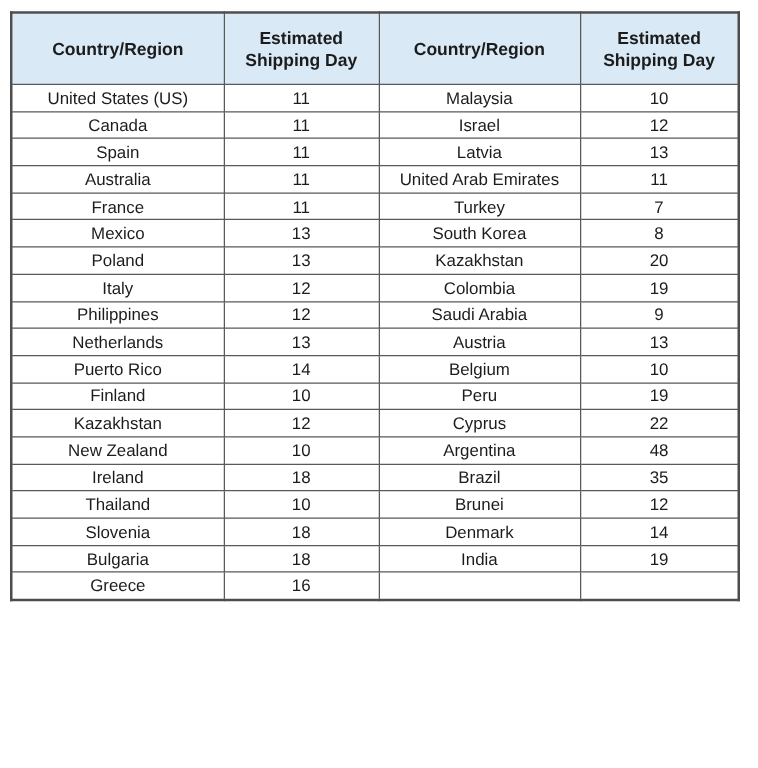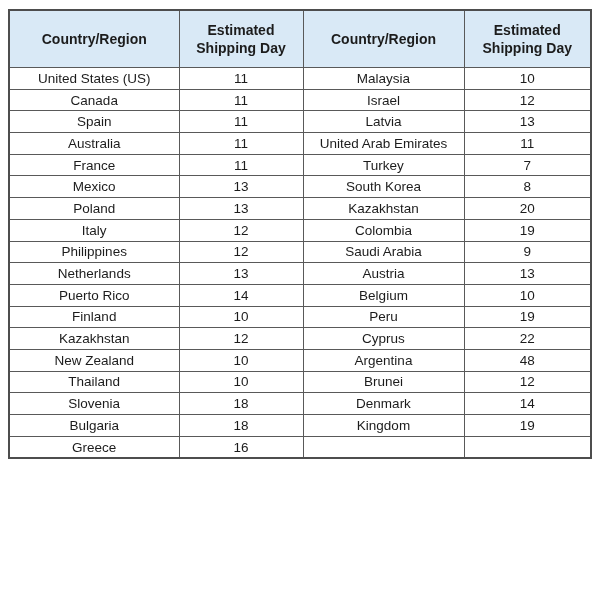--- a/index.html
+++ b/index.html
@@ -149,35 +149,41 @@
           <td>Cyprus</td>
           <td>22</td>
         </tr>
         <tr>
           <td>New Zealand</td>
           <td>10</td>
           <td>Argentina</td>
           <td>48</td>
         </tr>
         <tr>
+          <td>Ireland</td>
+          <td>18</td>
+          <td>Brazil</td>
+          <td>35</td>
+        </tr>
+        <tr>
           <td>Thailand</td>
           <td>10</td>
           <td>Brunei</td>
           <td>12</td>
         </tr>
         <tr>
           <td>Slovenia</td>
           <td>18</td>
           <td>Denmark</td>
           <td>14</td>
         </tr>
         <tr>
           <td>Bulgaria</td>
           <td>18</td>
-          <td>Kingdom</td>
+          <td>India</td>
           <td>19</td>
         </tr>
         <tr>
           <td>Greece</td>
           <td>16</td>
           <td></td>
           <td></td>
         </tr>
       </tbody>
   </table>

